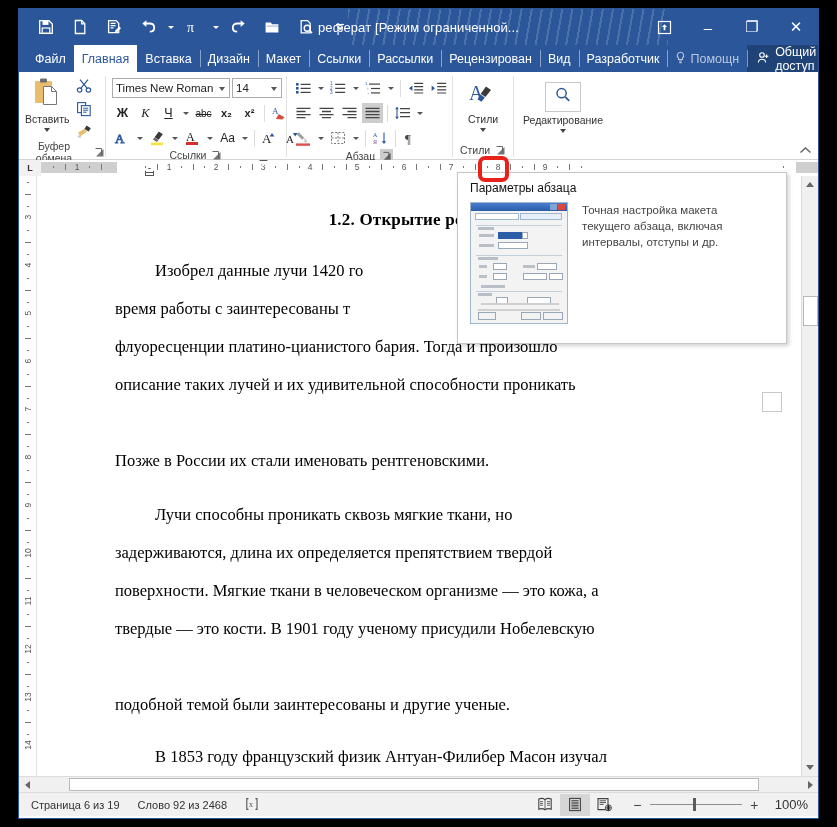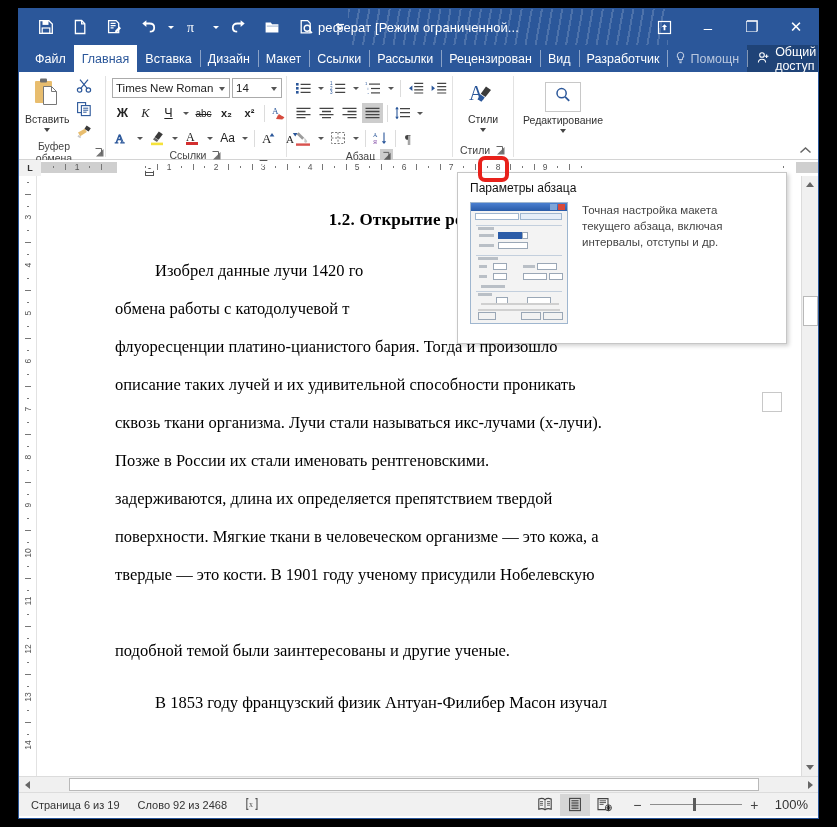--- a/index.html
+++ b/index.html
@@ -777,27 +777,30 @@
 
     <div class="page">
       <div class="doc">
         <div style="height:16px"></div>
         <div class="h2">1.2. Открытие рентгено</div>
 
         <div class="pgph" style="margin-top:22px;">
           <span class="hl">Изобрел данные лучи 1420 го</span>
         </div>
         <div class="pgph" style="text-indent:0;margin-top:0">
-          <span class="hl">обмена работы с катодолучевой т</span><br>
+          <span class="hl">время работы с заинтересованы т</span><br>
           <span class="hl">флуоресценции платино-цианистого бария. Тогда и произошло</span><br>
           <span class="hl">описание таких лучей и их удивительной способности проникать</span><br>
-          <span class="hl">сквозь ткани организма. Лучи стали называться икс-лучами (x-лучи).</span><br>
+          <br>
           <span class="hl">Позже в России их стали именовать рентгеновскими.</span>
         </div>
 
+        <div class="pgph" style="margin-top:16px;">
+          <span class="hl">Лучи способны проникать сквозь мягкие ткани, но</span>
+        </div>
         <div class="pgph" style="text-indent:0;margin-top:0">
           <span class="hl">задерживаются, длина их определяется препятствием твердой</span><br>
           <span class="hl">поверхности. Мягкие ткани в человеческом организме — это кожа, а</span><br>
           <span class="hl">твердые — это кости. В 1901 году ученому присудили Нобелевскую</span><br>
           <br>
           <span class="hl">подобной темой были заинтересованы и другие ученые.</span>
         </div>
 
         <div class="pgph" style="margin-top:14px;">
           <span>В 1853 году французский физик Антуан-Филибер Масон изучал</span>

